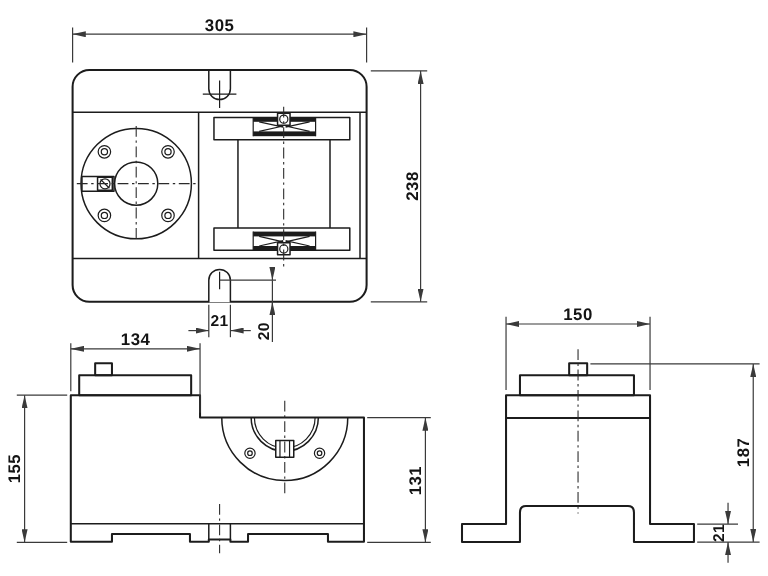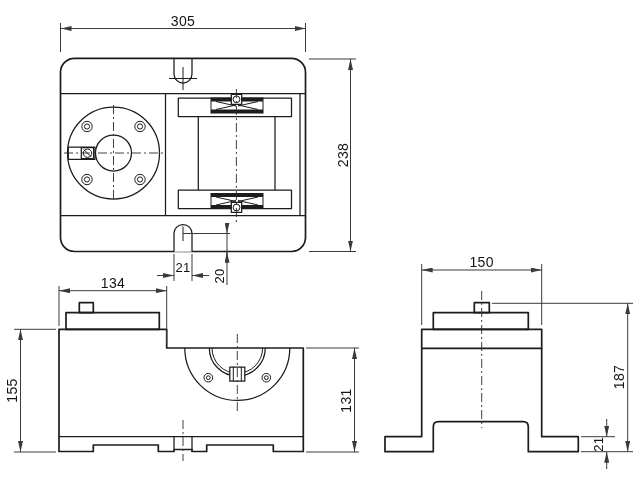--- a/index.html
+++ b/index.html
@@ -1,17 +1,17 @@
 <!DOCTYPE html>
 <html><head>
 <meta charset="utf-8">
 <style>
   html,body{margin:0;padding:0;background:#e8e8e8;}
   .sheet{width:640px;height:480px;background:#ffffff;position:relative;overflow:hidden;
-         font-family:"Liberation Sans", sans-serif;}
+         font-family:"Liberation Sans", sans-serif;font-weight:bold;}
   svg{display:block;}
   
   .ol{stroke:#1c1c1c;fill:none;stroke-width:1.7;stroke-linejoin:round;}
   .il{stroke:#1c1c1c;fill:none;stroke-width:1.25;stroke-linejoin:round;}
   .t {stroke:#1c1c1c;fill:none;stroke-width:1;}
   
   .dim{stroke:#3a3a3a;fill:none;stroke-width:1;}
   
   .cl{stroke:#2a2a2a;fill:none;stroke-width:0.9;stroke-dasharray:9 3 2 3;}
   .dark{fill:#1c1c1c;stroke:none;}

